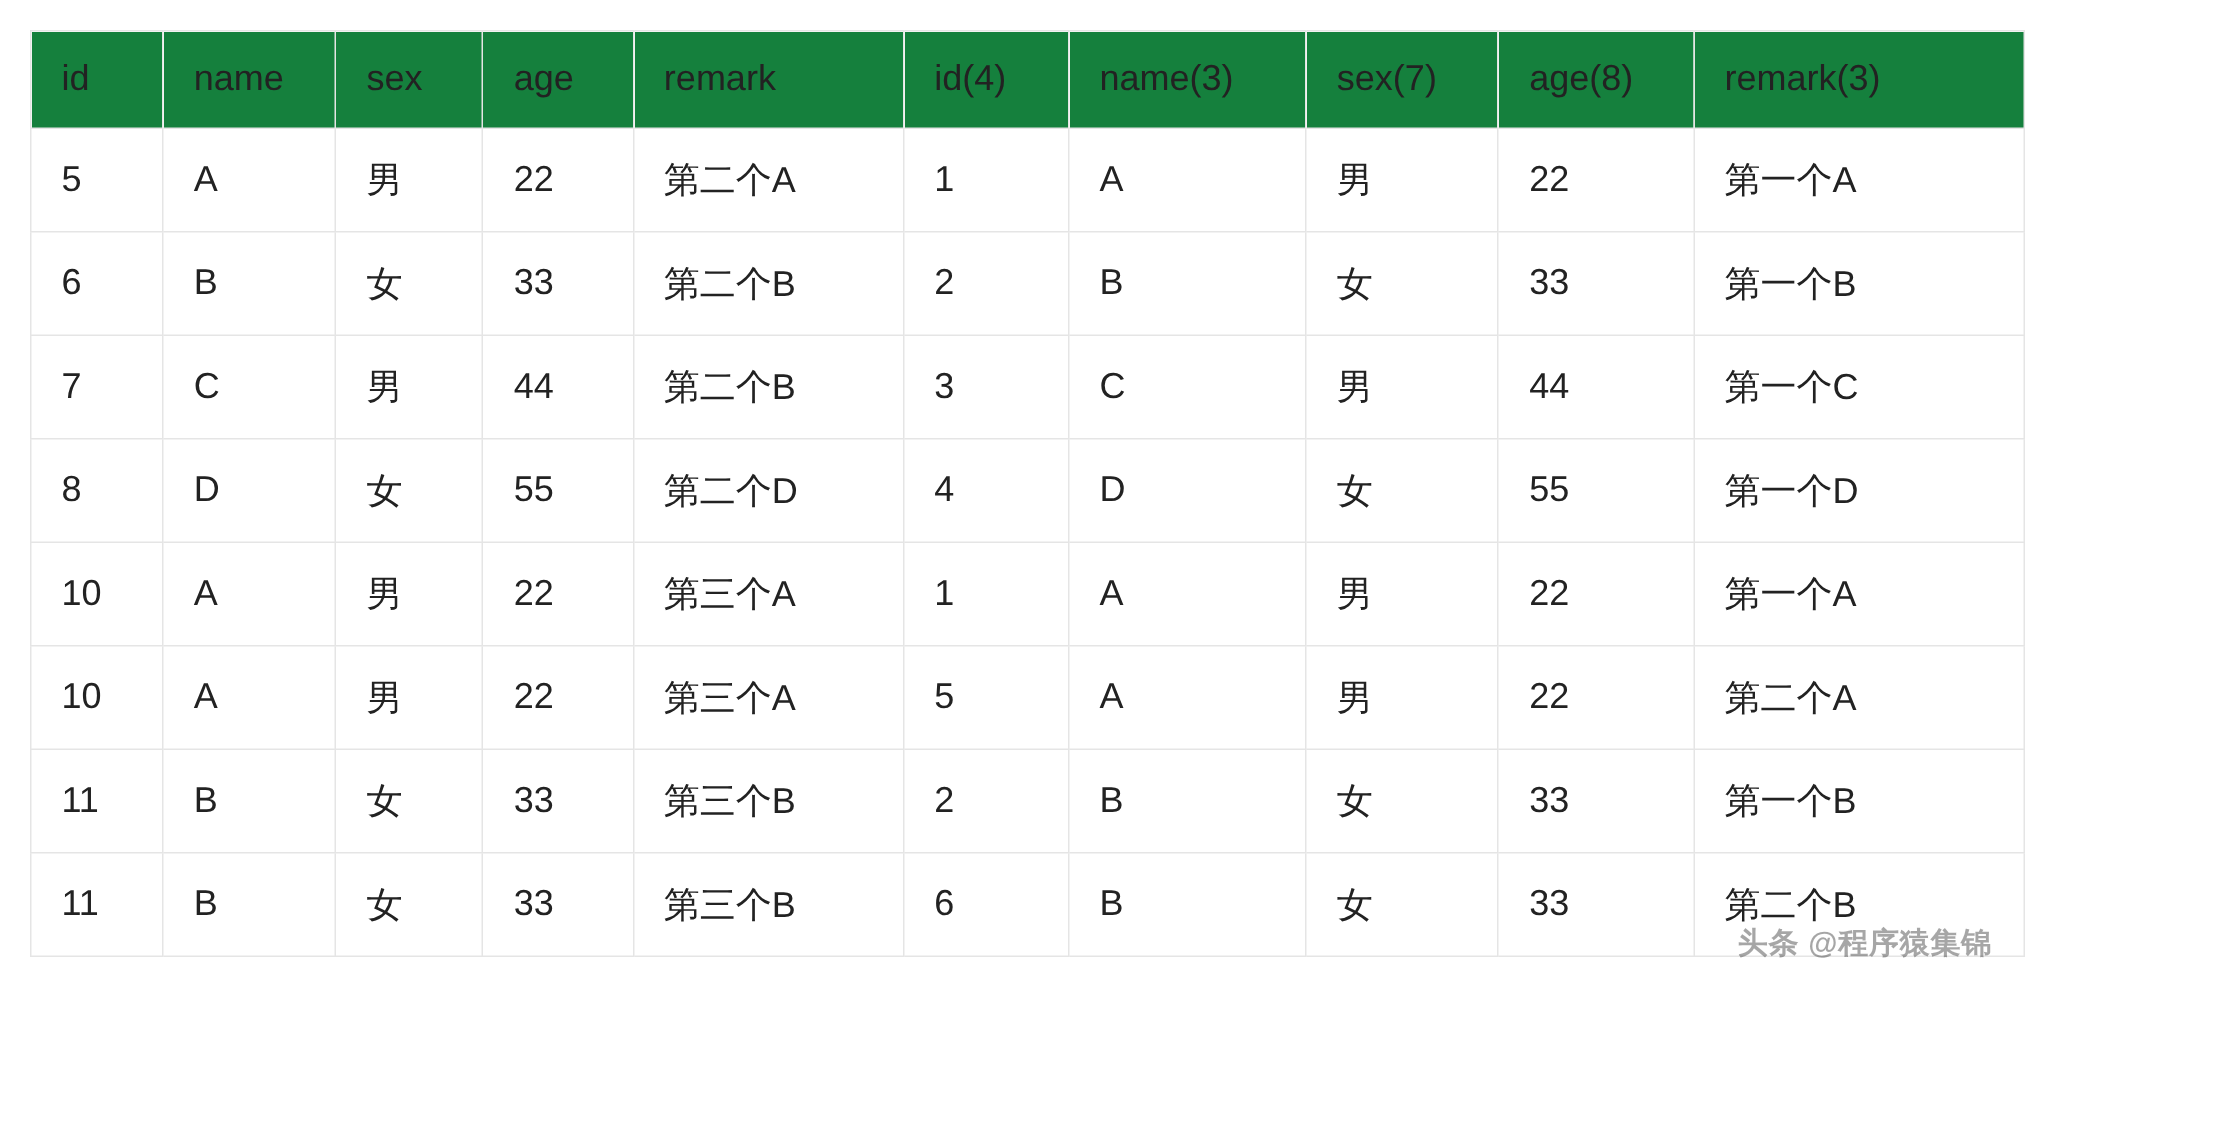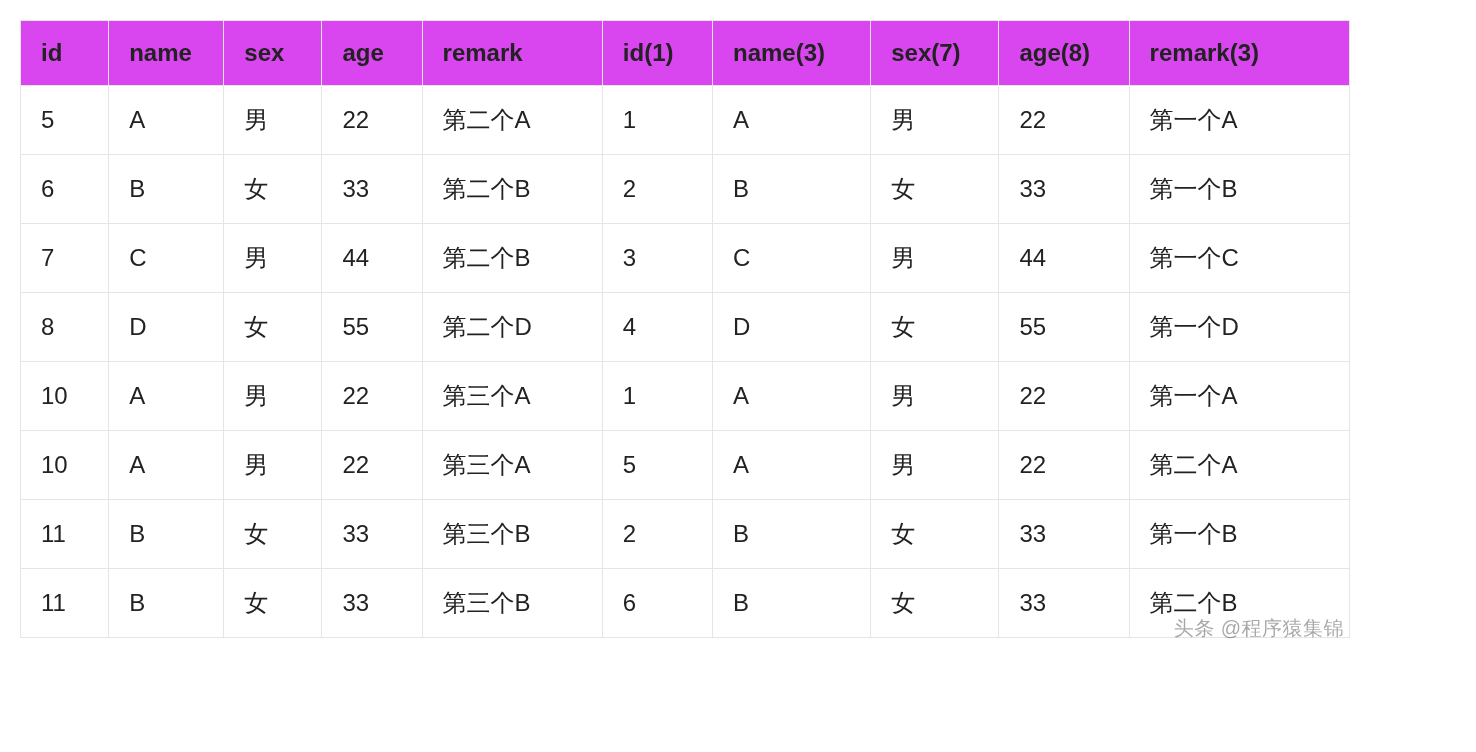--- a/index.html
+++ b/index.html
@@ -20,44 +20,44 @@
     font-size: 24px;
   }
   th, td {
     border: 1px solid #e5e5e5;
     padding: 18px 20px;
     text-align: left;
     white-space: nowrap;
     overflow: hidden;
   }
   th {
-    font-weight: 700;
-    background: #d946ef;
+    font-weight: 400;
+    background: #15803d;
   }
   tbody td {
     font-weight: 400;
   }
   col.c-id      { width: 88px; }
   col.c-name    { width: 115px; }
   col.c-sex     { width: 98px; }
   col.c-age     { width: 100px; }
   col.c-remark  { width: 180px; }
   col.c-id1     { width: 110px; }
   col.c-name1   { width: 158px; }
   col.c-sex1    { width: 128px; }
   col.c-age1    { width: 130px; }
   col.c-remark1 { width: 220px; }
 
   .watermark {
     position: absolute;
-    right: 6px;
+    right: 22px;
     bottom: -4px;
     font-size: 20px;
     color: rgba(0,0,0,0.35);
-    font-weight: 400;
+    font-weight: 700;
     pointer-events: none;
     letter-spacing: 0.5px;
   }
 </style>
 </head>
 <body>
 
 <div class="wrap">
   <table>
     <colgroup>
@@ -72,21 +72,21 @@
         <col class="c-age1">
         <col class="c-remark1">
     </colgroup>
     <thead>
       <tr>
         <th>id</th>
         <th>name</th>
         <th>sex</th>
         <th>age</th>
         <th>remark</th>
-        <th>id(1)</th>
+        <th>id(4)</th>
         <th>name(3)</th>
         <th>sex(7)</th>
         <th>age(8)</th>
         <th>remark(3)</th>
       </tr>
     </thead>
     <tbody id="tbody">
         <tr>
           <td>5</td>
           <td>A</td>

